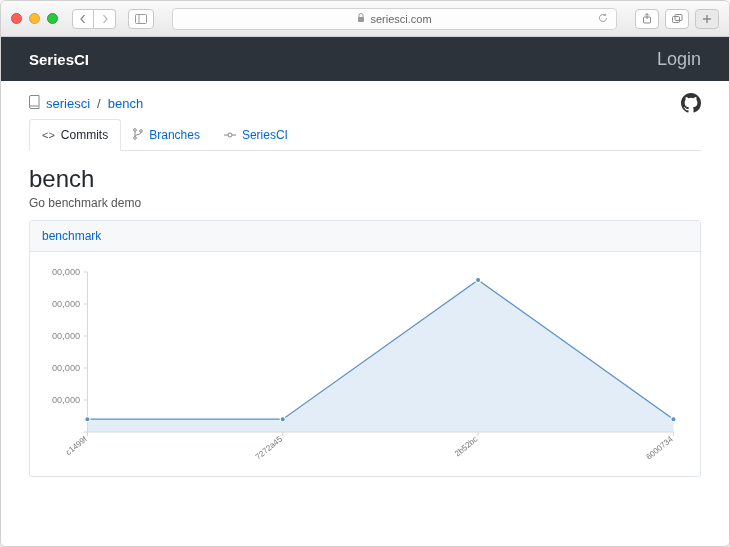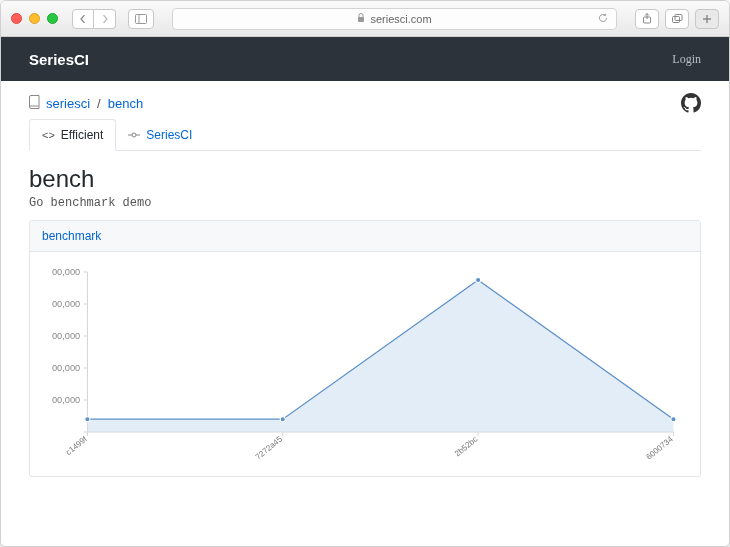--- a/index.html
+++ b/index.html
@@ -22,38 +22,38 @@
 .addrbar { flex:1; margin:0 10px; height:22px; border:1px solid #d4d4d4; border-radius:4px; background:#fdfdfd; display:flex; align-items:center; justify-content:center; gap:5px; font-size:11px; color:#666; position:relative;}
 .addrbar .lock{font-size:10px;color:#8a8a8a;}
 .addrbar .reload{position:absolute;right:8px;color:#888;font-size:11px;}
 .rightctl{display:flex;gap:6px;}
 .ctlbtn{width:24px;height:20px;border:1px solid #c8c8c8;border-radius:4px;background:#fff;display:flex;align-items:center;justify-content:center;color:#777;font-size:12px;}
 .plusbtn{background:#e9e9e9;}
 
 
 .appheader { background:#2d333b; height:44px; display:flex; align-items:center; padding:0 28px; color:#fff; justify-content:space-between; }
 .brand{font-size:15px;font-weight:600;}
-.login{font-size:12px;color:#b8bec6;font-family:Liberation Serif, serif;}
+.login{font-size:18px;color:#b8bec6;}
 
 
 .content { flex:1; background:#fff; padding: 12px 28px 0; overflow:hidden; }
 .crumbrow{display:flex;align-items:center;justify-content:space-between;margin-bottom:6px;}
 .crumb{display:flex;align-items:center;gap:5px;font-size:13px;color:#0366d6;}
 .crumb .repoicon{color:#888;}
 .crumb .sep{color:#555;margin:0 2px;}
 .ghicon{width:20px;height:20px;}
 
 .tabs{display:flex;border-bottom:1px solid #e1e4e8;}
 .tab{display:flex;align-items:center;gap:6px;padding:8px 12px;font-size:12px;color:#0366d6;cursor:pointer;}
 .tab .ticon{color:#888;font-size:11px;}
 .tab.active{color:#24292e;border:1px solid #e1e4e8;border-bottom:1px solid #fff;border-radius:3px 3px 0 0;margin-bottom:-1px;background:#fff;}
 .tab.active .ticon{color:#555;}
 
 h1.repo{font-size:24px;font-weight:400;color:#24292e;margin-top:14px;}
-.desc{font-size:12px;color:#555;margin-top:3px;margin-bottom:10px;font-family:Liberation Mono, monospace;}
+.desc{font-size:12px;color:#555;margin-top:3px;margin-bottom:10px;}
 
 .panel{border:1px solid #e1e4e8;border-radius:3px;}
 .panelhead{background:#f6f8fa;border-bottom:1px solid #e1e4e8;padding:8px 12px;font-size:12px;display:flex;gap:10px;}
 .panelhead .name{color:#0366d6;}
 .panelhead .sub{color:#555;}
 .chartwrap{padding:10px 6px 4px;}
 
 svg.chart{display:block;width:100%;height:210px;}
 .series-area{fill:#cfe1f3;fill-opacity:0.6;}
 .series-line{fill:none;stroke:#5b8fc7;stroke-width:1.2;}
@@ -147,21 +147,32 @@
       <a class="ghicon">
         <svg viewBox="0 0 16 16" width="20" height="20">
             <path fill="#333" d="M8 0C3.58 0 0 3.58 0 8c0 3.54 2.29 6.53 5.47 7.59.4.07.55-.17.55-.38 0-.19-.01-.82-.01-1.49-2.01.37-2.53-.49-2.69-.94-.09-.23-.48-.94-.82-1.13-.28-.15-.68-.52-.01-.53.63-.01 1.08.58 1.23.82.72 1.21 1.87.87 2.33.66.07-.52.28-.87.51-1.07-1.78-.2-3.64-.89-3.64-3.95 0-.87.31-1.59.82-2.15-.08-.2-.36-1.02.08-2.12 0 0 .67-.21 2.2.82a7.5 7.5 0 0 1 4 0c1.53-1.04 2.2-.82 2.2-.82.44 1.1.16 1.92.08 2.12.51.56.82 1.27.82 2.15 0 3.07-1.87 3.75-3.65 3.95.29.25.54.73.54 1.48 0 1.07-.01 1.93-.01 2.2 0 .21.15.46.55.38A8.01 8.01 0 0 0 16 8c0-4.42-3.58-8-8-8z"></path>
           </svg>
       </a>
     </div>
 
     <div class="tabs">
       <div class="tab active">
         <span class="ticon">&lt;&gt;</span>
-        <span>Efficient</span>
+        <span>Commits</span>
+      </div>
+      <div class="tab">
+        <span class="ticon">
+          <svg width="10" height="12" viewBox="0 0 10 12">
+              <circle cx="2" cy="2" r="1.3" fill="none" stroke="#888"></circle>
+              <circle cx="8" cy="3" r="1.3" fill="none" stroke="#888"></circle>
+              <circle cx="2" cy="10" r="1.3" fill="none" stroke="#888"></circle>
+              <path d="M2 3.3 V8.7 M8 4.3 C8 7 2 6 2 8.7" fill="none" stroke="#888"></path>
+            </svg>
+        </span>
+        <span>Branches</span>
       </div>
       <div class="tab">
         <span class="ticon">
           <svg width="12" height="8" viewBox="0 0 12 8">
               <circle cx="6" cy="4" r="2" fill="none" stroke="#888"></circle>
               <line x1="0" y1="4" x2="4" y2="4" stroke="#888"></line>
               <line x1="8" y1="4" x2="12" y2="4" stroke="#888"></line>
             </svg>
         </span>
         <span>SeriesCI</span>

